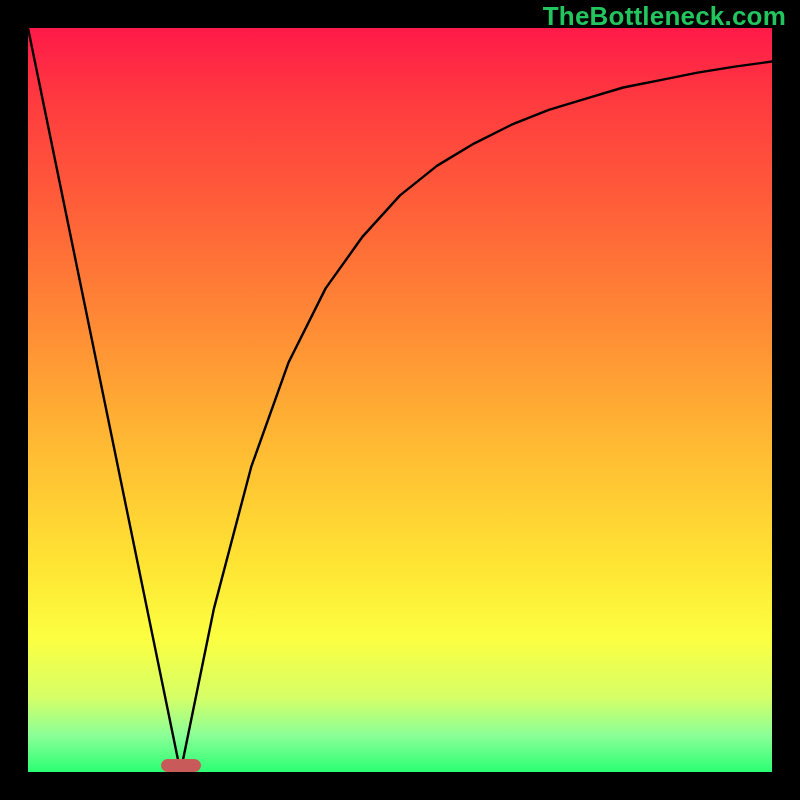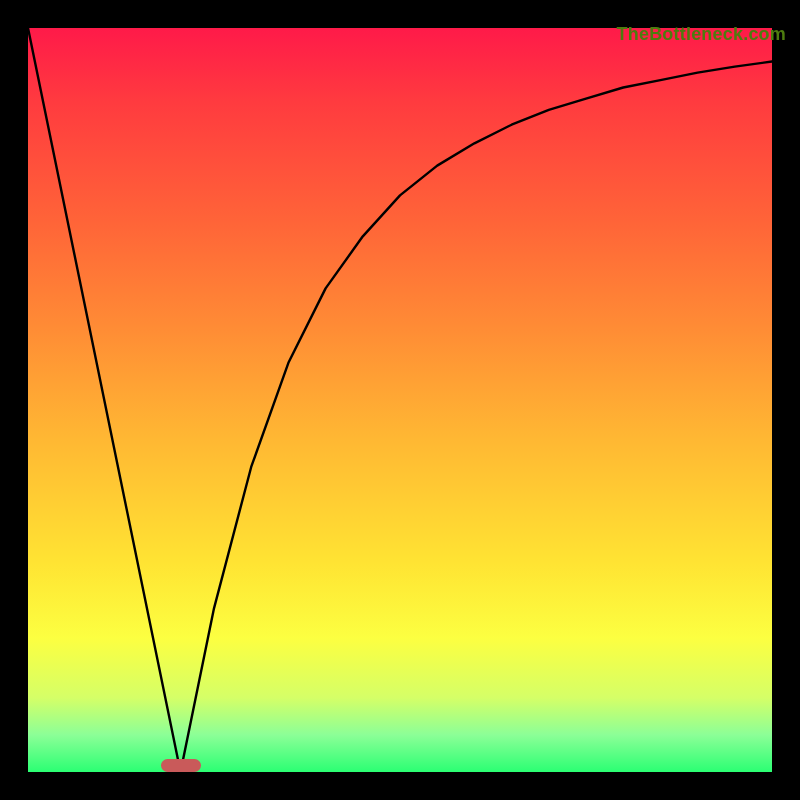--- a/index.html
+++ b/index.html
@@ -36,24 +36,24 @@
       #ffb733 55%,
       #ffe433 72%,
       #fcff41 82%,
       #d5ff67 90%,
       #8cff97 95%,
       #2bff73 100%
     );
   }
   .watermark {
     position: absolute;
-    top: 24px;
+    top: 1px;
     right: 14px;
-    color: #4d7c0f;
-    font-size: 18px;
+    color: #22c55e;
+    font-size: 26px;
     font-weight: 600;
     letter-spacing: 0.2px;
     user-select: none;
   }
   .curve {
     position: absolute;
     inset: 0;
   }
   .marker {
     position: absolute;

